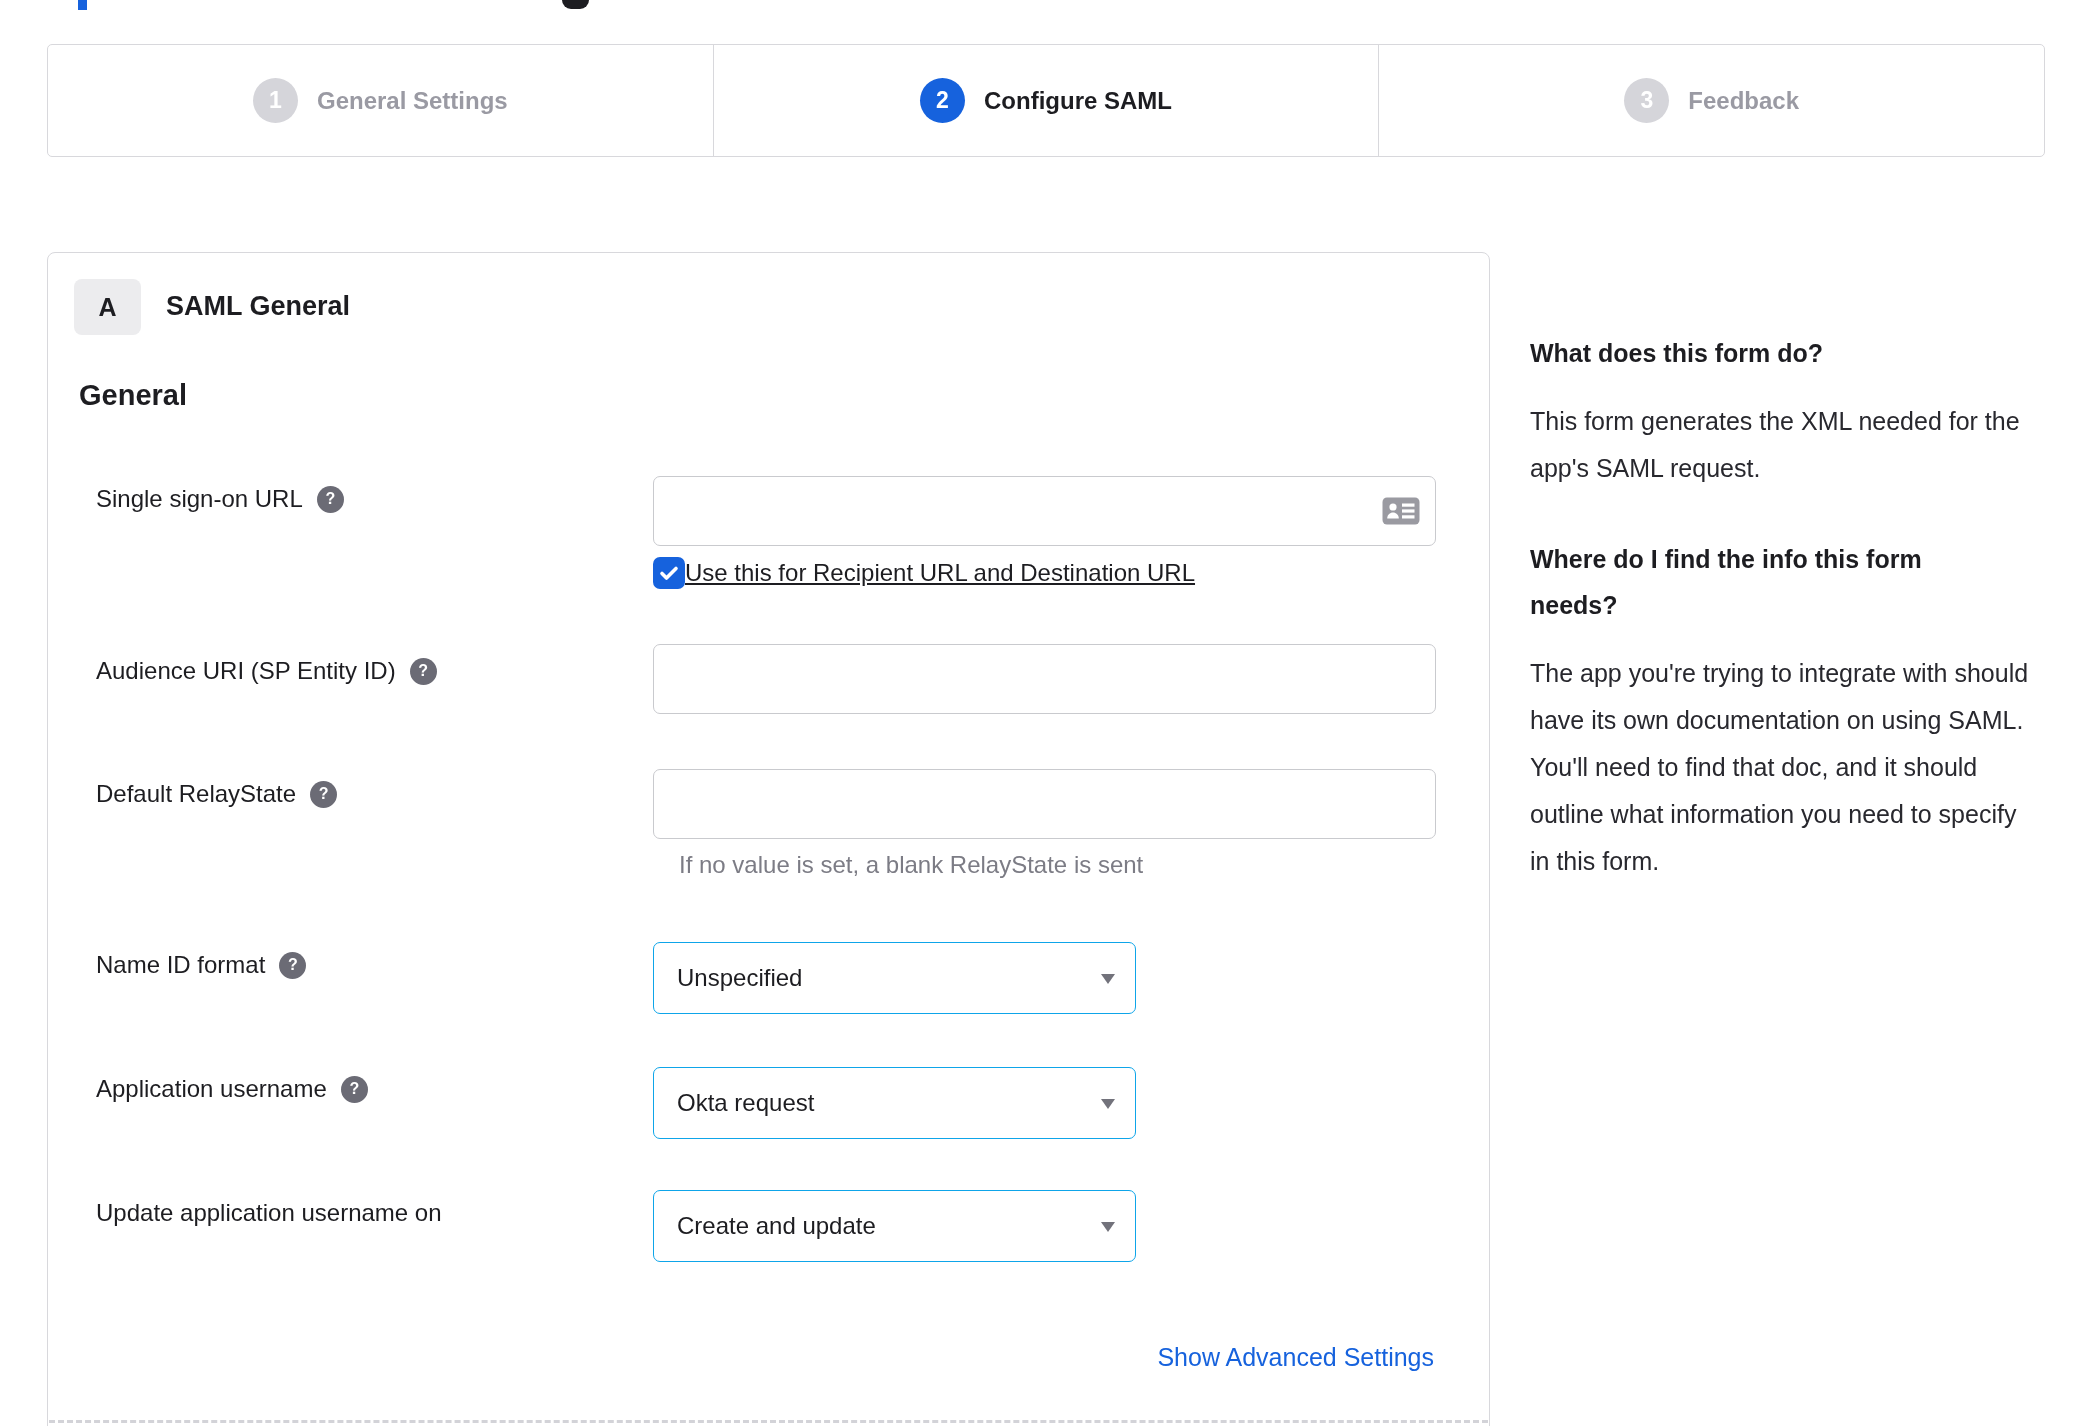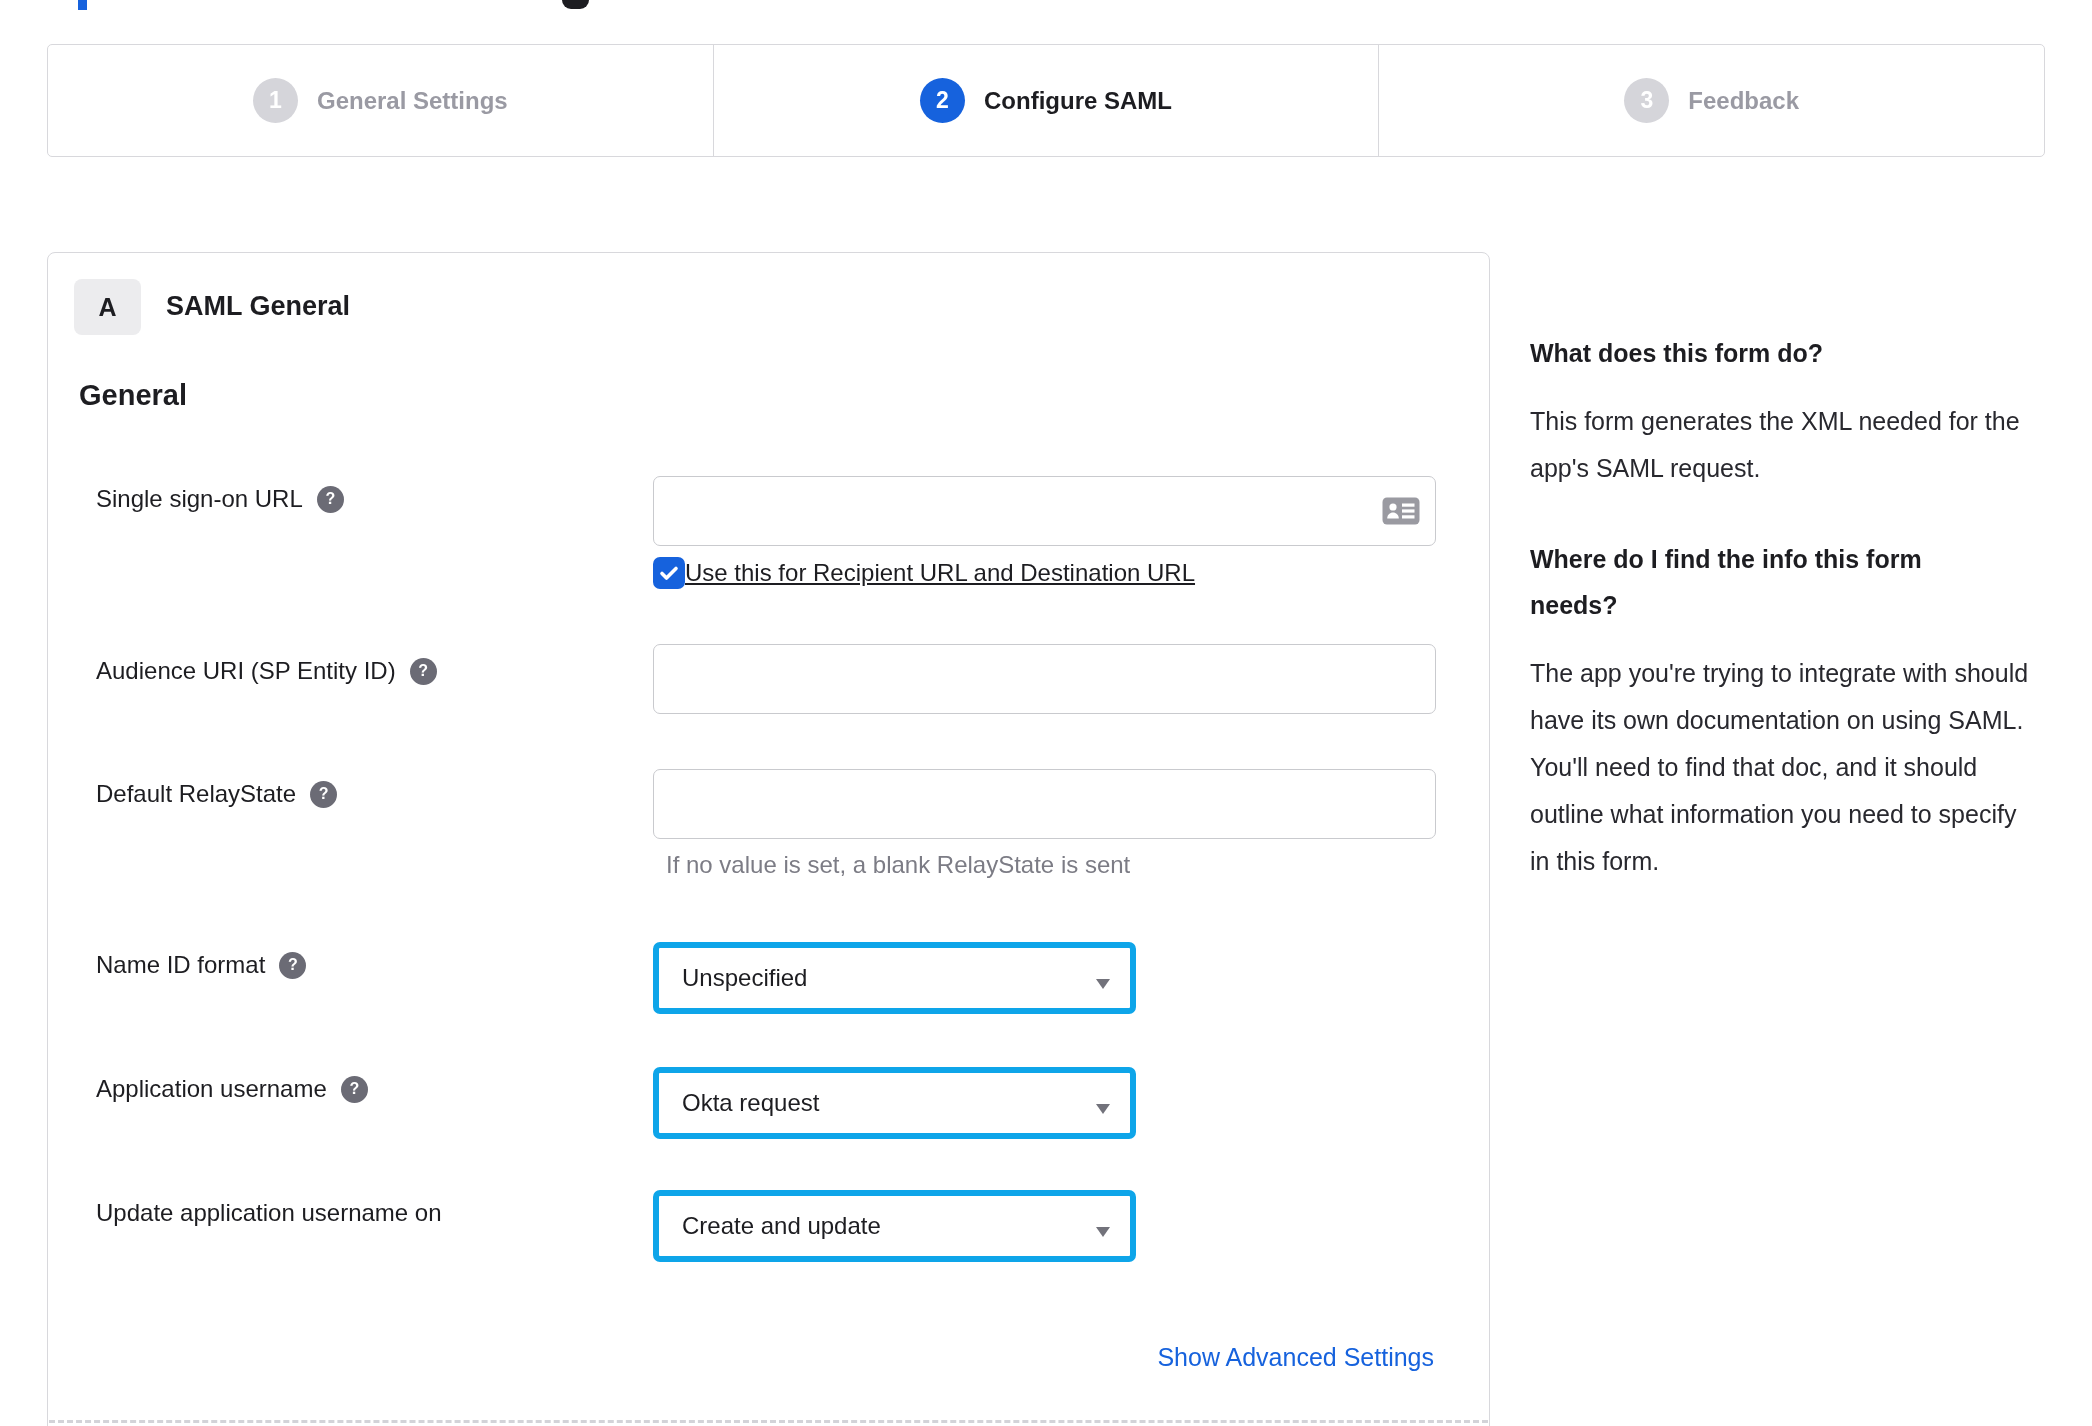--- a/index.html
+++ b/index.html
@@ -91,26 +91,26 @@
     position: absolute; left: 605px; display: flex; align-items: center;  text-decoration: underline;
   }
   .checkbox {
     width: 32px; height: 32px; border-radius: 7px; background: #1662dd;
     display: flex; align-items: center; justify-content: center; cursor: pointer;
     flex: 0 0 auto;
   }
   .checkbox-label { font-size: 24px; color: #1d1d21; }
 
   .hint {
-    position: absolute; left: 618px; font-size: 24px; color: #7c7c85;
+    position: absolute; left: 631px; font-size: 24px; color: #7c7c85;
   }
 
   .select {
     position: absolute; left: 605px; width: 483px; height: 72px;
-    border: 6px solid #0ea5e9; border-radius: 7px; background: #ffffff;
+    border: 1px solid #0ea5e9; border-radius: 7px; background: #ffffff;
     display: flex; align-items: center; padding: 0 48px 0 23px;
     font-size: 24px; color: #1d1d21; cursor: pointer;
   }
   .select-caret {
     position: absolute; right: 20px; top: 31px;
     width: 0; height: 0;
     border-left: 7px solid transparent; border-right: 7px solid transparent;
     border-top: 10px solid #72727b;
   }
 

